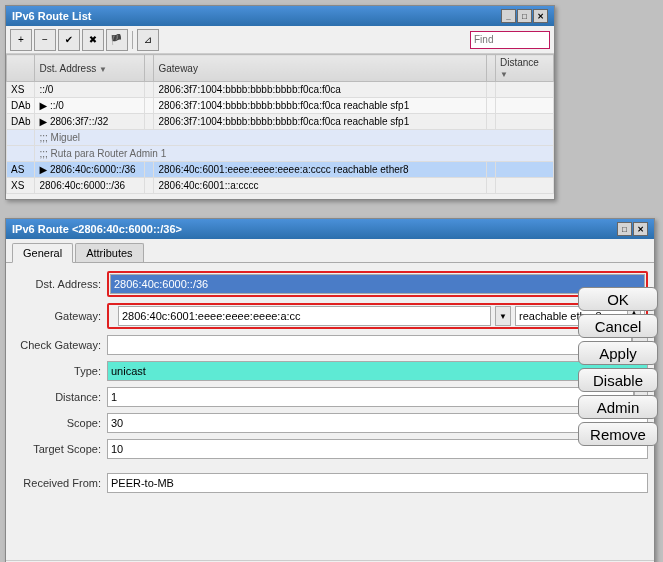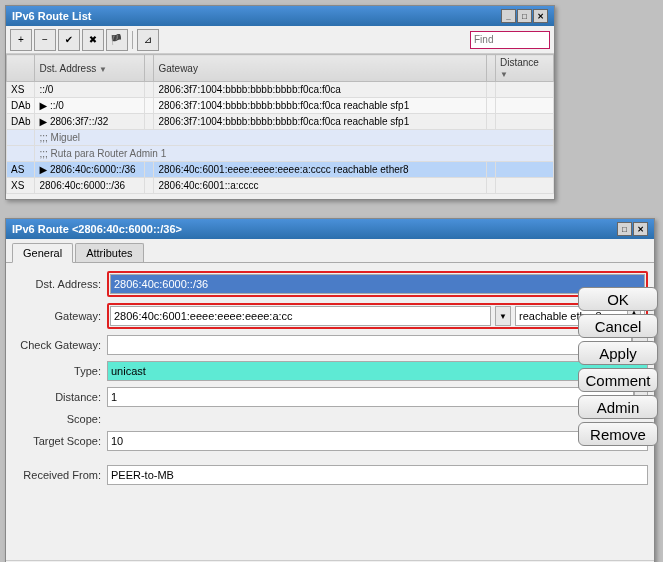--- a/index.html
+++ b/index.html
@@ -210,20 +210,21 @@
     .text-input.selected {
       background: #4a7cc7;
       color: white;
       selection: auto;
     }
 
     .gateway-row {
       display: flex;
       gap: 4px;
       align-items: center;
+      padding-left: 8px;
     }
 
     .gateway-input {
       flex: 1;
       height: 20px;
       border: 1px solid #aaa;
       padding: 1px 3px;
       font-size: 11px;
       background: #fff;
     }
@@ -495,20 +496,23 @@
             <input class="text-input" type="text" style="flex: 1 1 0%;" value="1">
             <div class="scrollbar-v" style="height:20px;width:14px;border:1px solid #aaa;background:#e8e8e8;display:flex;align-items:center;justify-content:center;cursor:pointer">
               <span style="font-size:7px">▲</span>
             </div>
           </div>
         </div>
       </div>
 
       <div class="form-row">
         <span class="form-label">Scope:</span>
+        <div class="form-field">
+          <input class="text-input" type="text" style="width: 100%;" value="30">
+        </div>
       </div>
 
       <div class="form-row">
         <span class="form-label">Target Scope:</span>
         <div class="form-field">
           <input class="text-input" type="text" style="width: 100%;" value="10">
         </div>
       </div>
 
       <div style="height:8px"></div>
@@ -519,21 +523,21 @@
           <input class="text-input" type="text" style="width: 100%;" value="PEER-to-MB">
         </div>
       </div>
 
     </div>
 
     <div class="side-buttons">
       <div class="side-btn">OK</div>
       <div class="side-btn">Cancel</div>
       <div class="side-btn">Apply</div>
-      <div class="side-btn">Comment</div>
+      <div class="side-btn">Disable</div>
       <div class="side-btn">Admin</div>
       <div class="side-btn">Remove</div>
     </div>
   </div>
 
   <div class="status-bar">
     <div class="status-item">enabled</div>
     <div class="status-item">active</div>
     <div class="status-item">static</div>
   </div>

